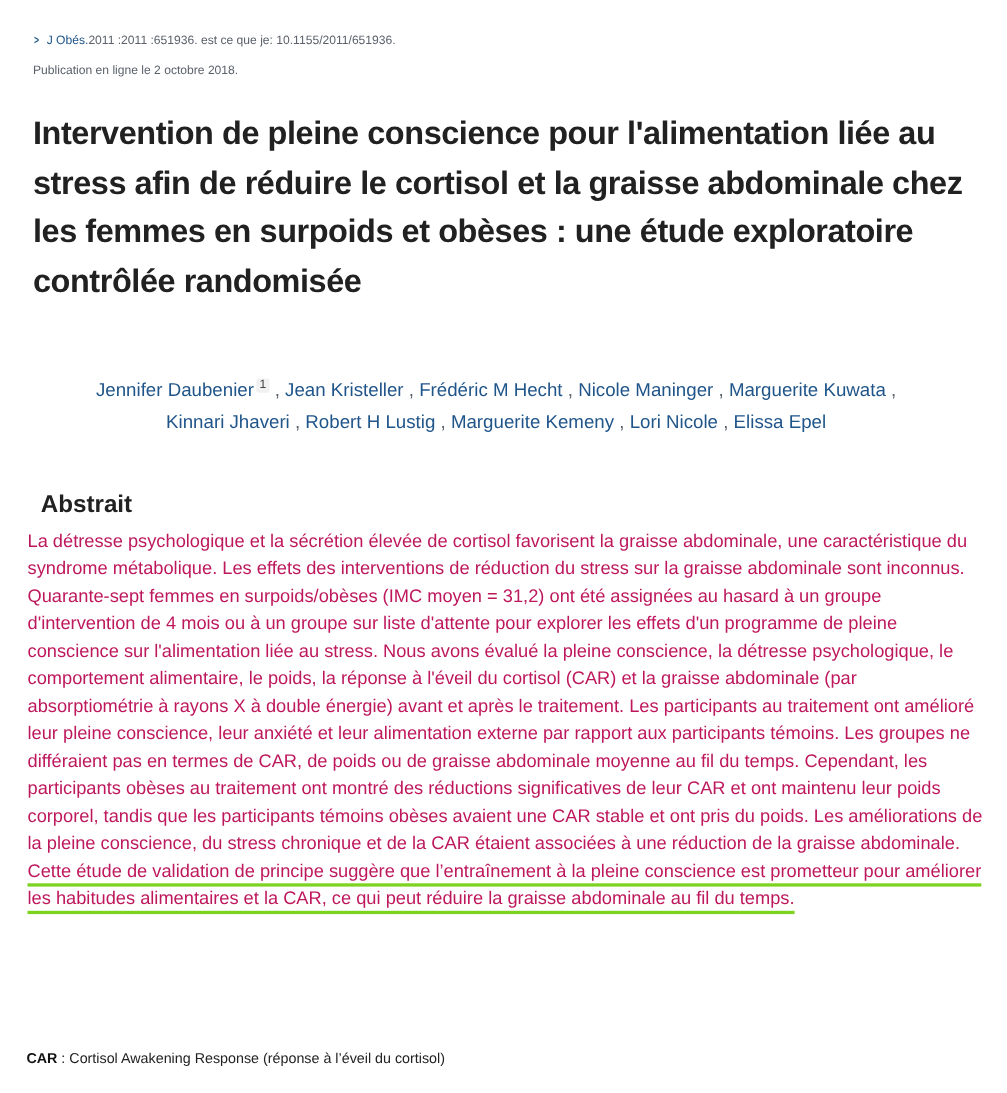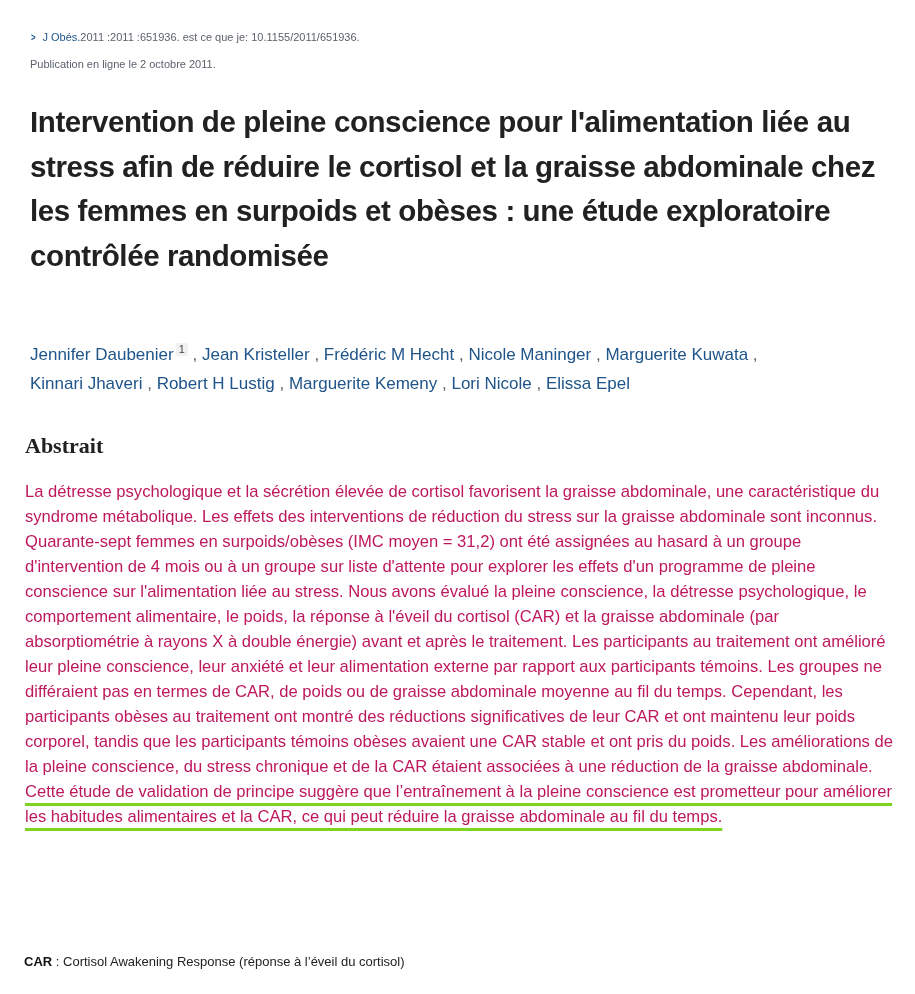--- a/index.html
+++ b/index.html
@@ -43,26 +43,27 @@
       margin: 0;
       font-family: Liberation Sans, sans-serif;
       font-weight: bold;
       font-size: 29.5px;
       line-height: 44.5px;
       color: #212121;
       letter-spacing: -0.4px;
     }
     .authors {
       position: absolute;
-      left: 30px;
+      left: 16px;
       top: 340px;
       width: 870px;
       font-size: 17px;
       line-height: 29px;
       color: #5b616b;
+      text-align: center;
     }
     .authors a {
       color: #20558a;
       text-decoration: none;
       cursor: pointer;
     }
     .authors .aff {
       display: inline-block;
       background: #f1f1f1;
       color: #444;
@@ -71,22 +72,22 @@
       padding: 0 3px;
       vertical-align: 7px;
       margin-left: 2px;
       border-radius: 2px;
       cursor: pointer;
     }
     .abstract-heading {
       position: absolute;
       left: 25px;
       top: 430px;
-      margin: 0;
-      font-family: Liberation Serif, serif;
+      margin: 12px;
+      font-family: Liberation Sans, sans-serif;
       font-weight: bold;
       font-size: 22px;
       line-height: 32px;
       color: #212121;
     }
     .abstract-body {
       position: absolute;
       left: 25px;
       top: 479px;
       width: 870px;
@@ -112,21 +113,21 @@
     .footnote b {
       font-weight: bold;
       color: #111;
     }
   </style>
 </head>
 <body>
 
 <div class="citation">
   <span class="chev">&gt;</span><a class="journal">J Obés.</a><span>2011 :2011 :651936. est ce que je: 10.1155/2011/651936.</span><br>
-  <span>Publication en ligne le 2 octobre 2011.</span>
+  <span>Publication en ligne le 2 octobre 2018.</span>
 </div>
 
 <h1 class="title">Intervention de pleine conscience pour l'alimentation liée au stress afin de réduire le cortisol et la graisse abdominale chez les femmes en surpoids et obèses : une étude exploratoire contrôlée randomisée</h1>
 
 <div class="authors">
   <a>Jennifer Daubenier</a><span class="aff">1</span><span> , </span><a>Jean Kristeller</a><span> , </span><a>Frédéric M Hecht</a><span> , </span><a>Nicole Maninger</a><span> , </span><a>Marguerite Kuwata</a><span> , </span><br><a>Kinnari Jhaveri</a><span> , </span><a>Robert H Lustig</a><span> , </span><a>Marguerite Kemeny</a><span> , </span><a>Lori Nicole</a><span> , </span><a>Elissa Epel</a>
 </div>
 
 <h2 class="abstract-heading">Abstrait</h2>
 

